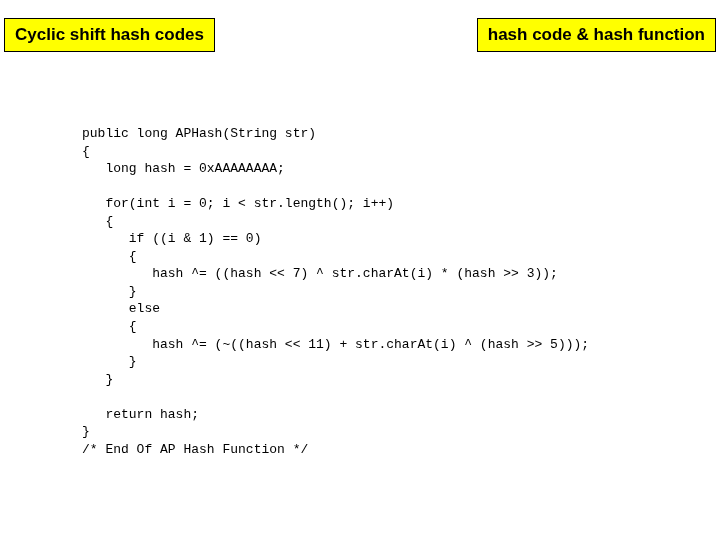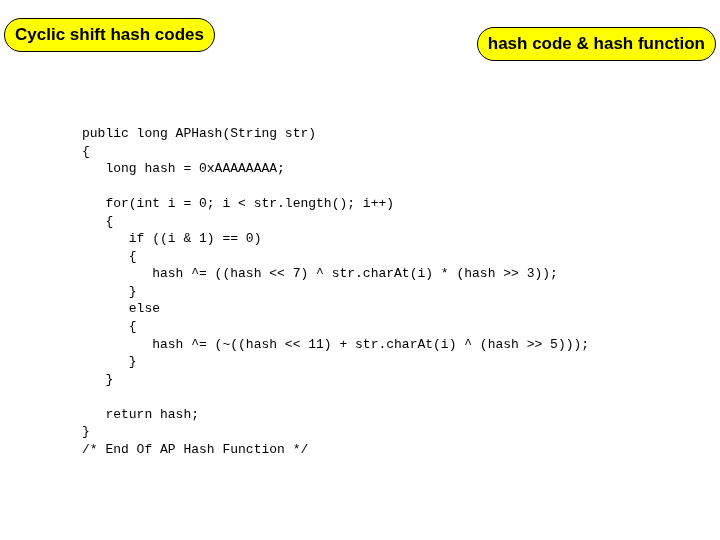--- a/index.html
+++ b/index.html
@@ -1,32 +1,32 @@
 <!DOCTYPE html>
 <html><head>
 <meta charset="utf-8">
 <style>
-  * { box-sizing: border-box; margin: 0; padding: 0; border-radius: 19px; }
+  * { box-sizing: border-box; margin: 0; padding: 0; }
   html, body { width: 720px; height: 540px; background: #fff; font-family: Arial, Helvetica, sans-serif; }
   .slide { position: relative; width: 720px; height: 540px; background: #fff; }
   .title-box {
     position: absolute;
     top: 18px;
     left: 4px;
     background: #ffff00;
     border: 1.5px solid #000;
     padding: 6px 10px;
     font-family: "Comic Sans MS", "Comic Sans", cursive, sans-serif;
     font-weight: bold;
     font-size: 17px;
     color: #000;
   }
   .tag-box {
     position: absolute;
-    top: 27px;
+    top: 18px;
     right: 4px;
     background: #ffff00;
     border: 1.5px solid #000;
     padding: 6px 10px;
     font-family: "Comic Sans MS", "Comic Sans", cursive, sans-serif;
     font-weight: bold;
     font-size: 17px;
     color: #000;
   }
   .code-block {

